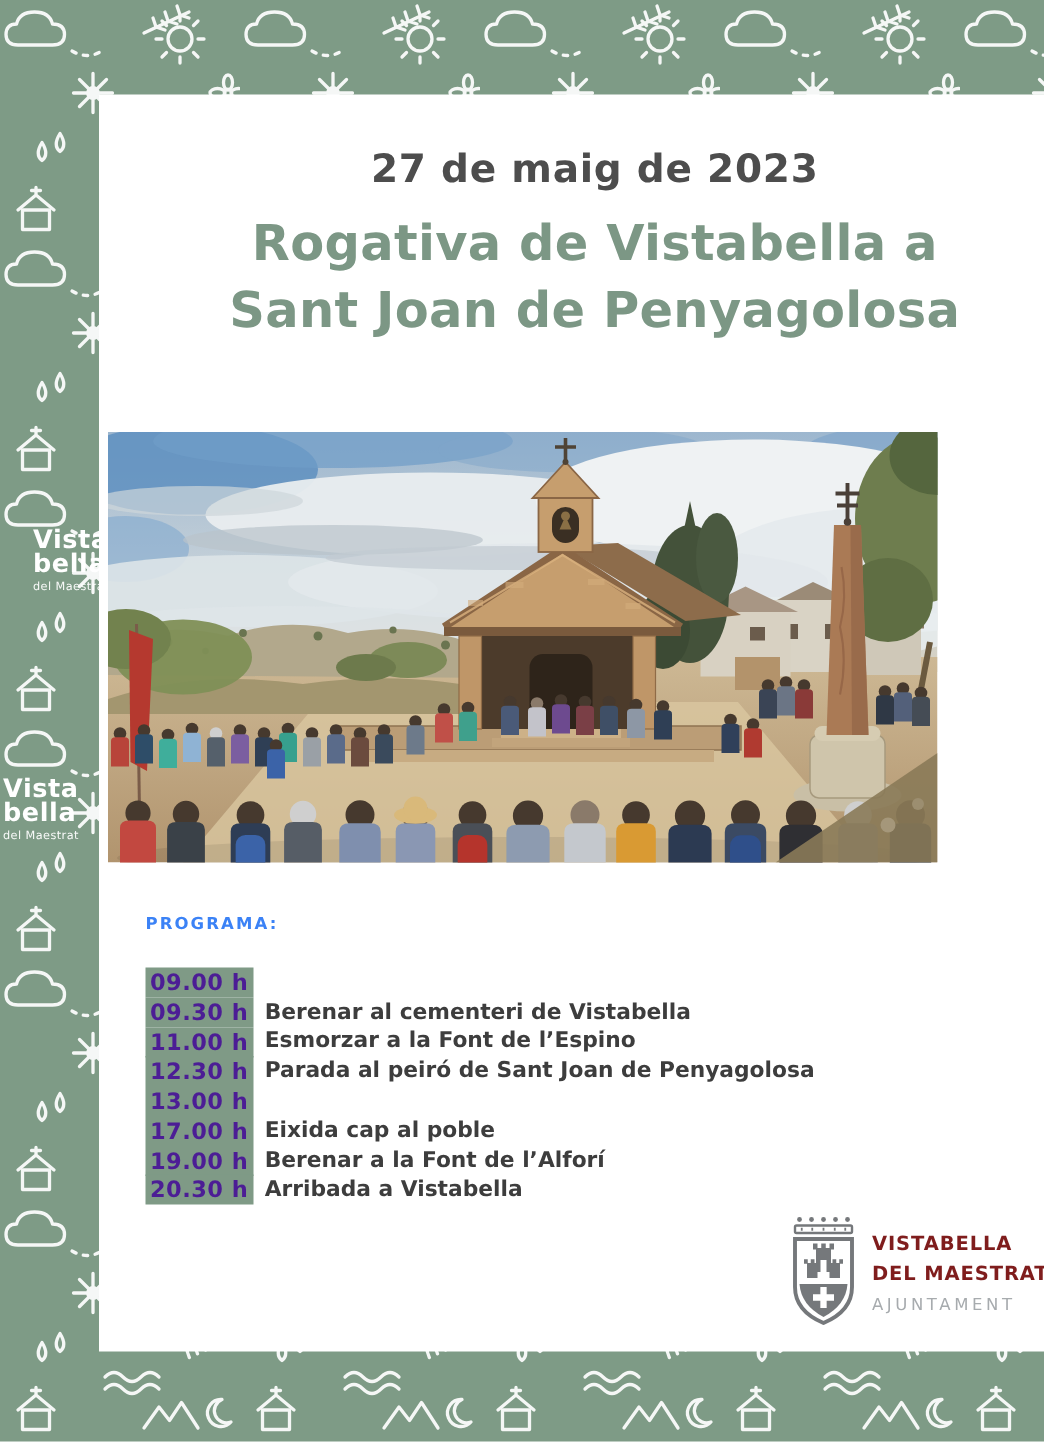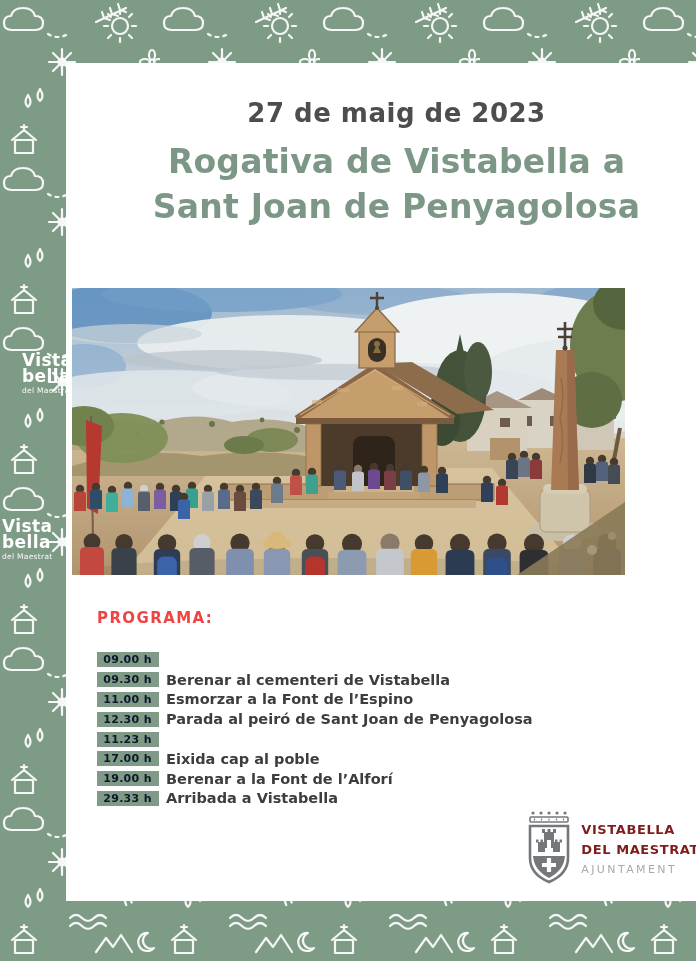--- a/index.html
+++ b/index.html
@@ -19,25 +19,25 @@
   .card{
     position:absolute;left:66px;top:63px;width:661px;height:838px;
     background:#ffffff;z-index:2;
   }
   .date{margin-top:35px;text-align:center;font-size:26px;font-weight:700;color:#4d4d4d;letter-spacing:.5px;}
   .title{margin-top:12px;text-align:center;font-size:33px;font-weight:800;color:#7c9785;line-height:1.36;letter-spacing:.2px;}
 
   .photo{position:absolute;left:6px;top:225px;width:553px;height:287px;display:block;}
 
   .program{position:absolute;left:31px;top:546px;width:520px;}
-  .program-heading{font-size:15px;font-weight:700;color:#ef4444;letter-spacing:1.4px;}
+  .program-heading{font-size:11px;font-weight:700;color:#3b82f6;letter-spacing:1.4px;}
   .program-list{margin-top:23px;}
   .program-row{height:19.8px;display:flex;align-items:center;}
   .time-badge{
-    background:#7f9a86;color:#0f172a;font-weight:700;font-size:11px;
+    background:#7f9a86;color:#4c1d95;font-weight:700;font-size:15px;
     padding:1px 4px 1px 3px;letter-spacing:.3px;min-width:55px;text-align:center;
   }
   .activity{margin-left:7px;font-weight:700;font-size:14.5px;color:#3d3d3d;white-space:nowrap;}
 
   .footer-logo{position:absolute;right:28px;top:747px;display:flex;align-items:center;gap:9px;}
   .logo-text{display:flex;flex-direction:column;}
   .logo-l1,.logo-l2{font-size:13px;font-weight:700;color:#7f1d1d;letter-spacing:.6px;line-height:20px;}
   .logo-l3{font-size:11px;color:#a7abae;letter-spacing:2.4px;margin-top:3px;}
 </style>
 </head>
@@ -366,35 +366,35 @@
       <span class="time-badge">11.00 h</span>
       <span class="activity">Esmorzar a la Font de l’Espino</span>
     </div>
 
     <div class="program-row">
       <span class="time-badge">12.30 h</span>
       <span class="activity">Parada al peiró de Sant Joan de Penyagolosa</span>
     </div>
 
     <div class="program-row">
-      <span class="time-badge">11.23 h</span>
+      <span class="time-badge">13.00 h</span>
     </div>
 
     <div class="program-row">
       <span class="time-badge">17.00 h</span>
       <span class="activity">Eixida cap al poble</span>
     </div>
 
     <div class="program-row">
       <span class="time-badge">19.00 h</span>
       <span class="activity">Berenar a la Font de l’Alforí</span>
     </div>
 
     <div class="program-row">
-      <span class="time-badge">29.33 h</span>
+      <span class="time-badge">20.30 h</span>
       <span class="activity">Arribada a Vistabella</span>
     </div>
   </div>
   </div>
 
   <div class="footer-logo">
     <svg width="46" height="76" viewBox="0 0 46 76" xmlns="http://www.w3.org/2000/svg">
       <g fill="#75787b">
         <circle cx="7" cy="3" r="1.6"></circle>
           <circle cx="15" cy="3" r="1.6"></circle>

